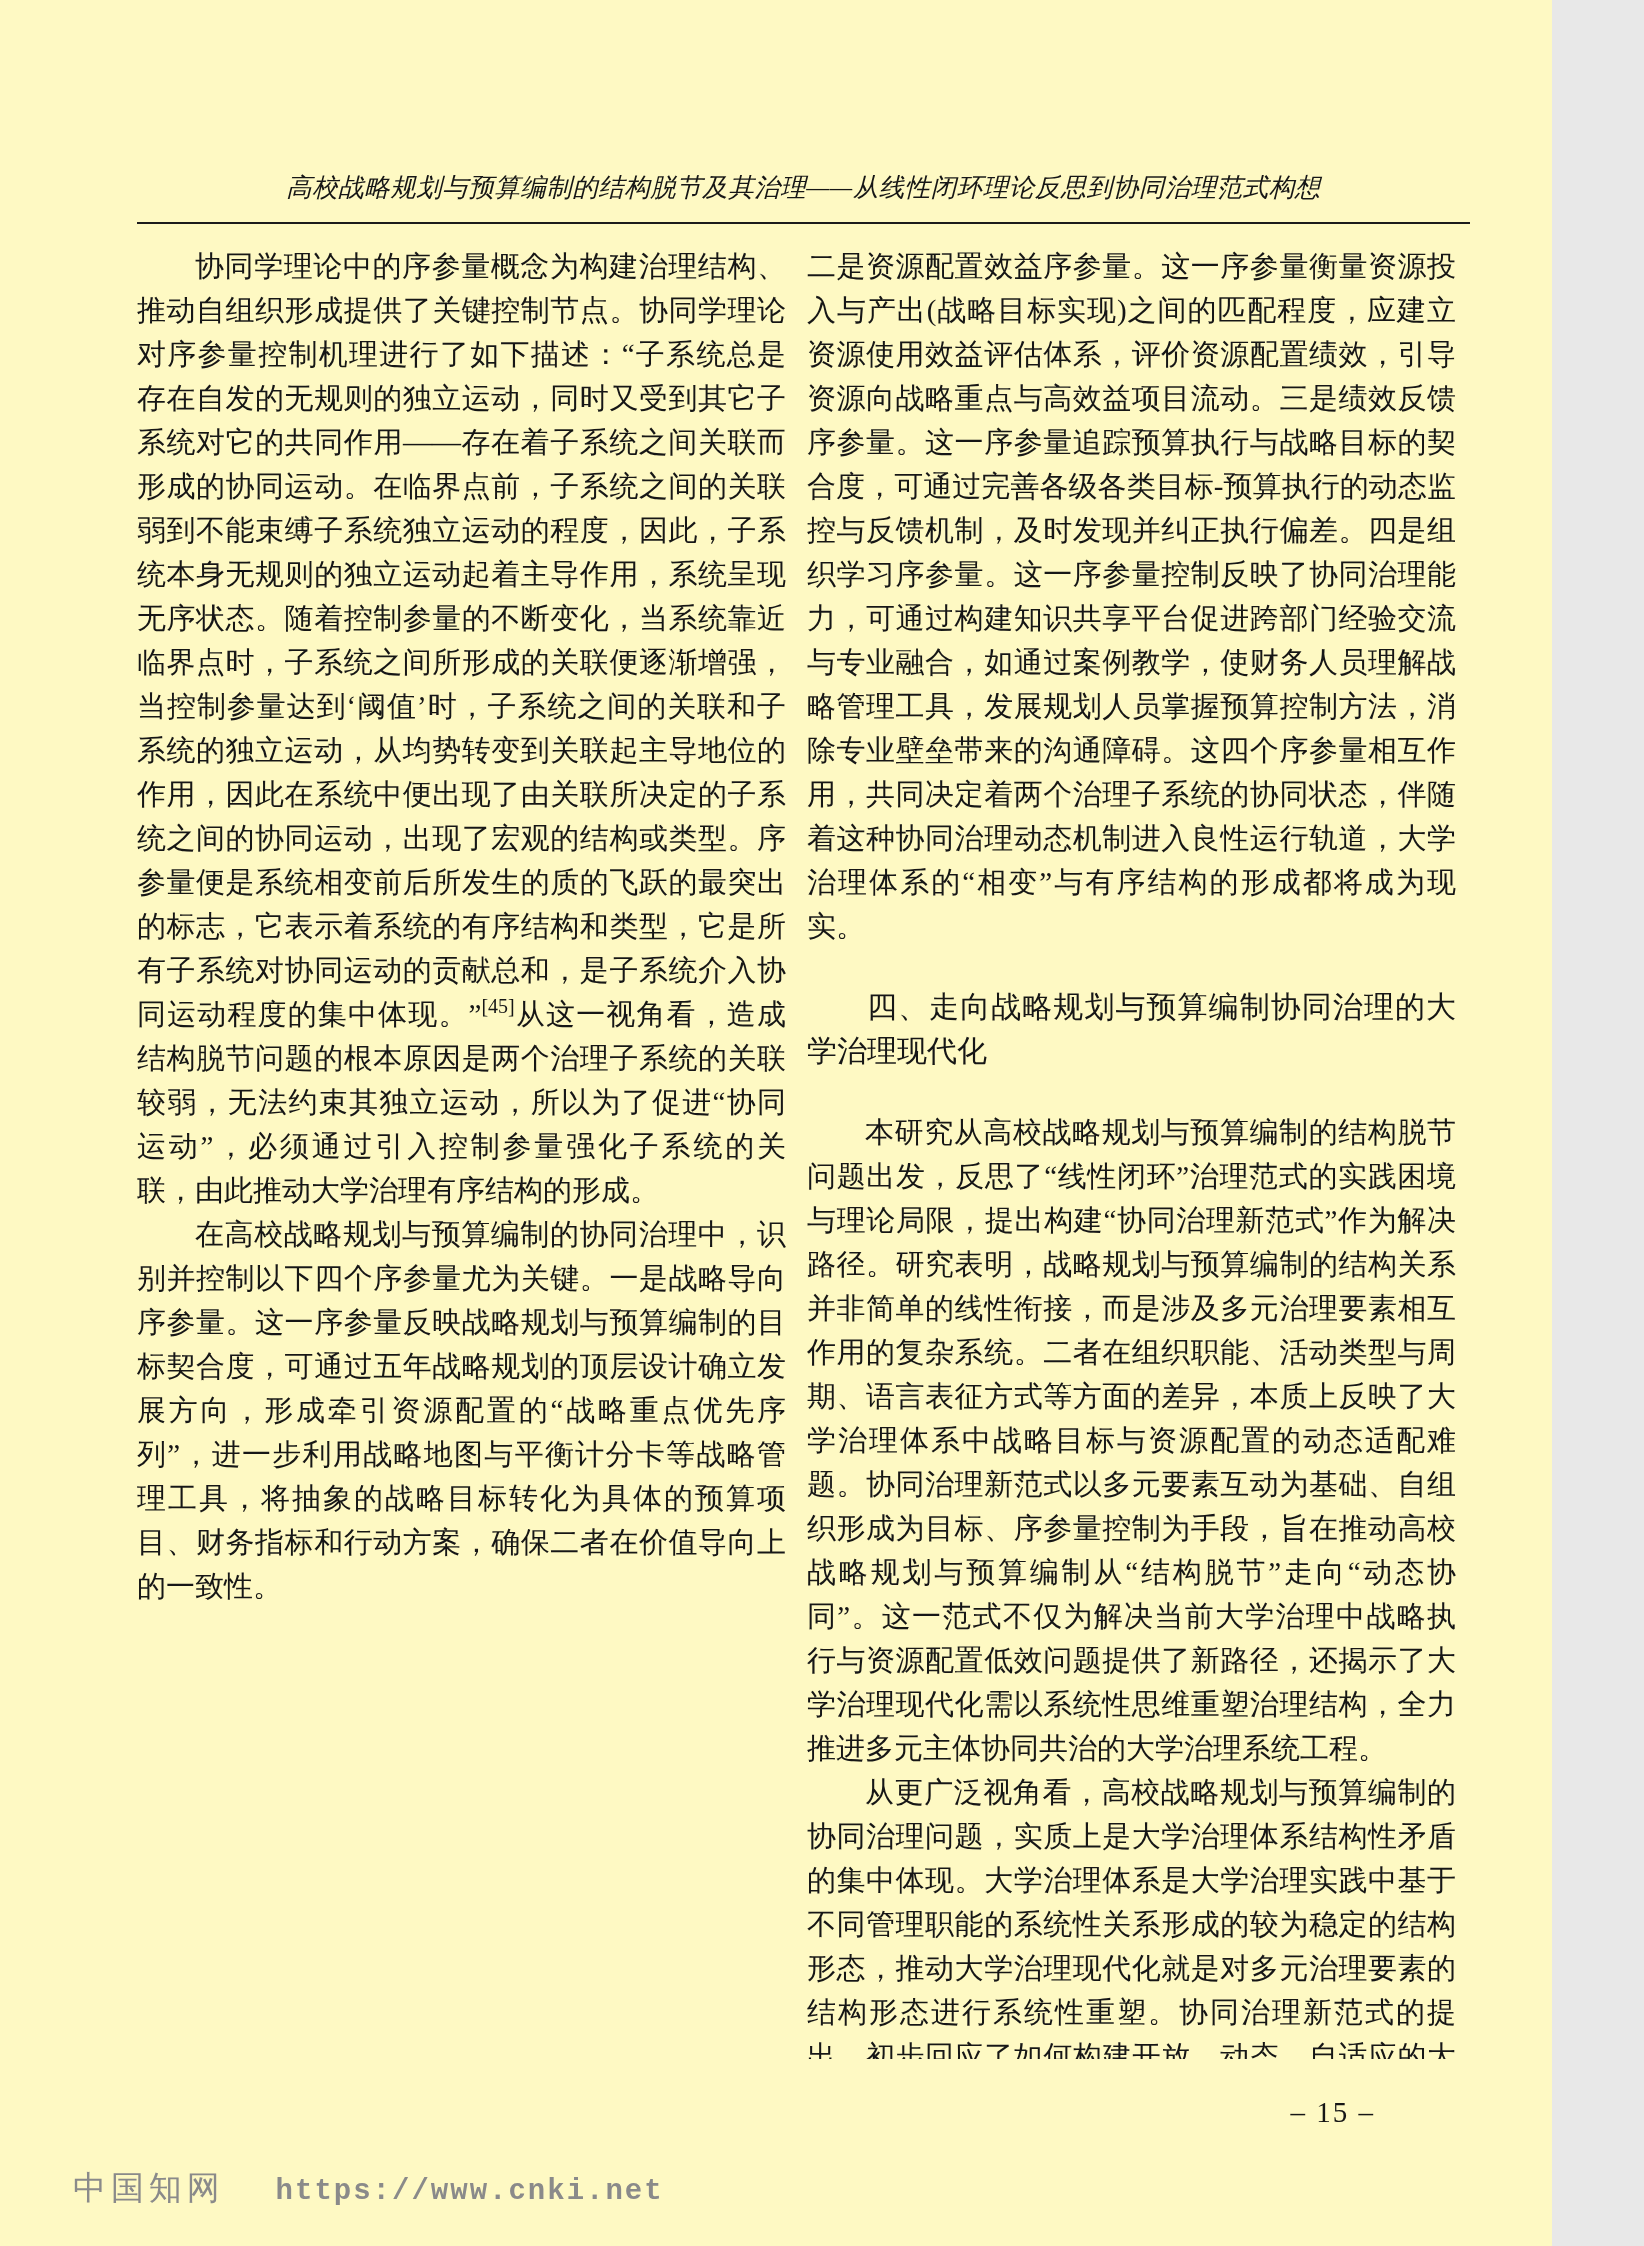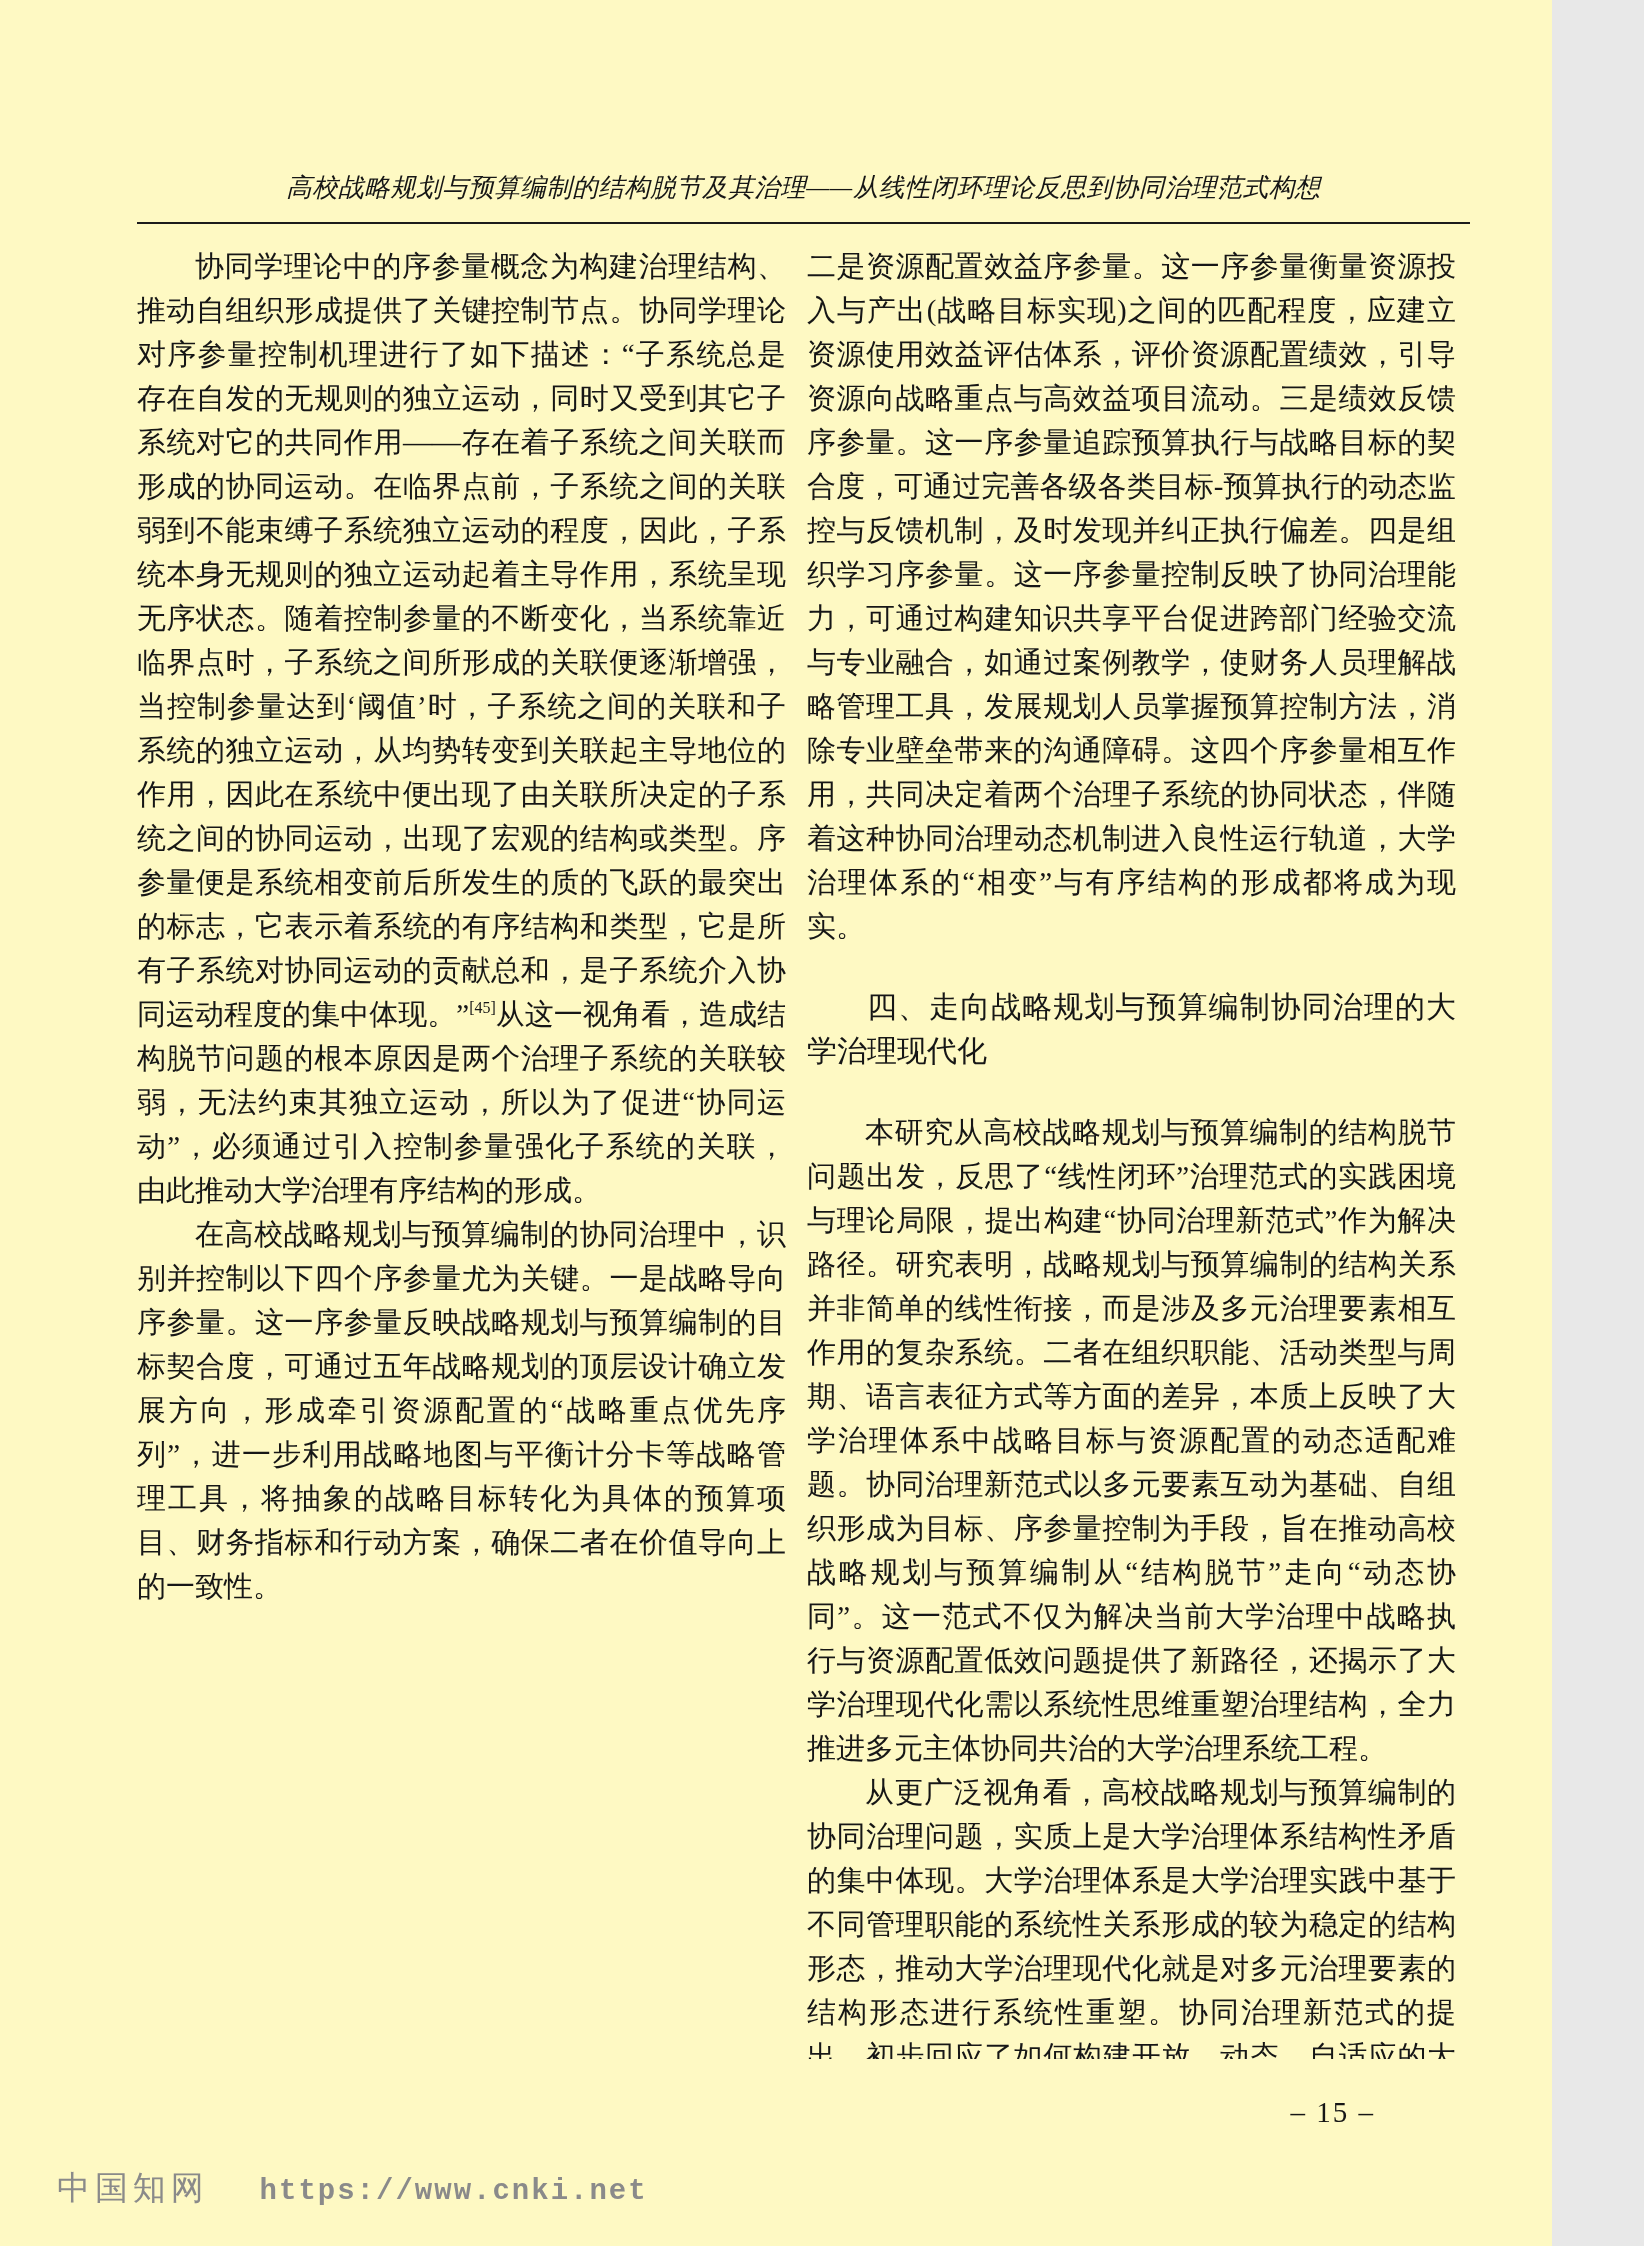--- a/index.html
+++ b/index.html
@@ -30,21 +30,21 @@
     overflow:hidden;
     font-size:29px;line-height:44px;
     text-align:justify;
     text-justify:inter-ideograph;
   }
   .col-left{left:137px;}
   .col-right{left:807px;}
   .para{margin:0;padding:0;}
   .para.indent{text-indent:2em;}
   .ref{
-    font-size:16px;
+    font-size:20px;
     vertical-align:super;
     line-height:0;
   }
   .sec-heading{
     margin:37px 0;
     padding:0;
     font-size:30px;line-height:44px;
     font-weight:normal;
     font-family:"Liberation Sans","DejaVu Sans",sans-serif;
     text-indent:2em;
@@ -53,21 +53,21 @@
   .page-number{
     position:absolute;
     top:2096px;right:177px;
     font-size:29px;line-height:33px;
     letter-spacing:2px;
     white-space:nowrap;
     margin-left:28px;
   }
   .footer{
     position:absolute;
-    left:57px;top:2166px;
+    left:73px;top:2166px;
     color:#8a8a8a;
     white-space:nowrap;
   }
   .site-name{
     font-size:33px;
     letter-spacing:4.9px;
     font-family:"Liberation Serif","DejaVu Serif",serif;
   }
   .site-url{
     margin-left:47px;

